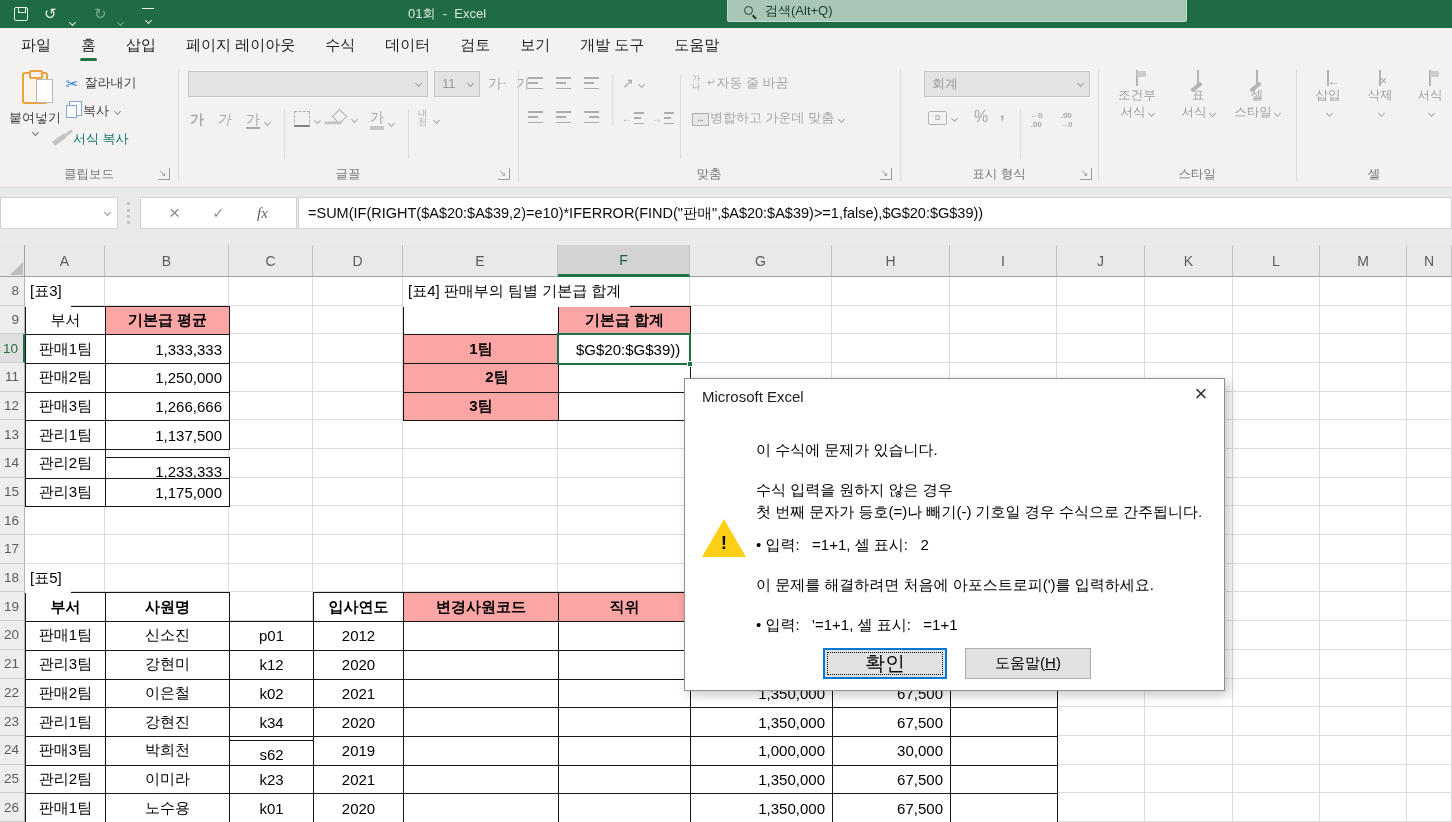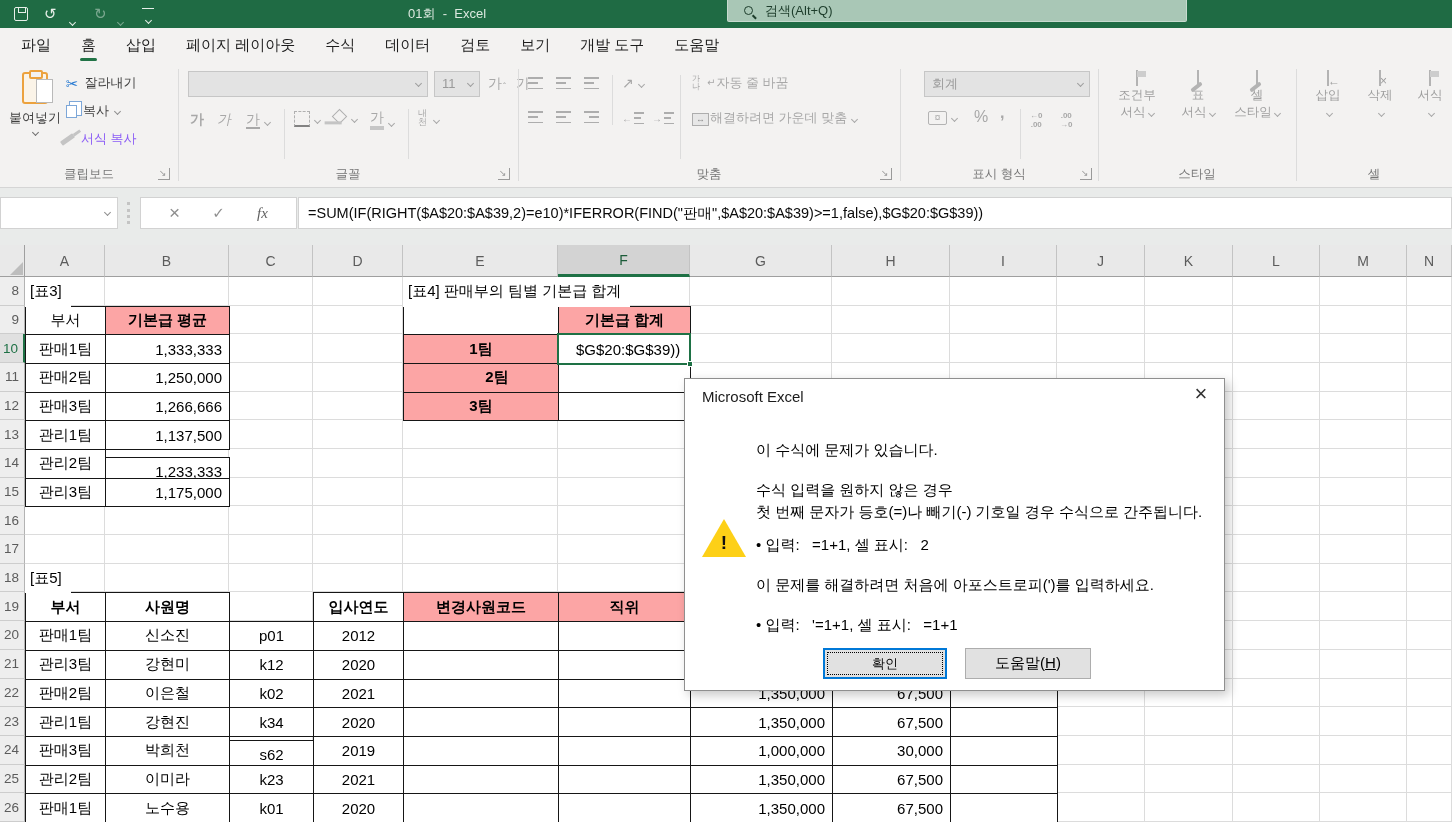--- a/index.html
+++ b/index.html
@@ -113,21 +113,21 @@
 .handle{position:absolute;right:-4px;bottom:-4px;width:6px;height:6px;background:#1e7145;border:1px solid #fff}
 
 
 #dlg{position:absolute;left:684px;top:378px;width:541px;height:313px;background:#fff;border:1px solid #8f8f8f;box-shadow:4px 4px 10px rgba(0,0,0,.22);z-index:20;font-size:15px}
 .dlg-title{position:absolute;left:17px;top:9px;font-size:15px;color:#1a1a1a}
 .dlg-close{position:absolute;right:8px;top:2px;width:30px;height:28px;text-align:center;line-height:26px;font-size:22px;font-weight:300;color:#333}
 .dlg-warn{position:absolute;left:17px;top:140px;width:44px;height:40px}
 .dlg-warn .t{width:0;height:0;border-left:22px solid transparent;border-right:22px solid transparent;border-bottom:38px solid #fdd017}
 .dlg-warn .ex{position:absolute;left:0;right:0;top:13px;text-align:center;font-weight:bold;font-size:19px;color:#111}
 .dlg-line{position:absolute;left:71px;white-space:pre;color:#000;line-height:22px}
-.dlg-ok{position:absolute;left:138px;top:269px;width:124px;height:31px;background:#e1e1e1;border:2px solid #0078d7;outline:1px dotted #000;outline-offset:-5px;font-size:13px;font-family:inherit;color:#000;cursor:default}
+.dlg-ok{position:absolute;left:138px;top:269px;width:124px;height:31px;background:#e1e1e1;border:2px solid #0078d7;outline:1px dotted #000;outline-offset:-5px;font-size:20px;font-family:inherit;color:#000;cursor:default}
 .dlg-help{position:absolute;left:280px;top:269px;width:126px;height:31px;background:#e1e1e1;border:1px solid #adadad;font-size:15px;font-family:inherit;color:#000;cursor:default}
 .dlg-help .key{text-decoration:underline}
 </style>
 </head>
 <body>
 
 <div id="titlebar">
   <span class="ico-save" style="left:14px"></span>
   <span class="qa-item" style="left:44px">↺</span>
   <span class="qa-chev" style="left:70px"><span class="chev sm" style="color:#e7efe9"></span></span>
@@ -164,21 +164,21 @@
     </div>
     <div class="srow" style="left:66px;top:8px">
       <span class="ico-cut">✂</span>
       <span>잘라내기</span>
     </div>
     <div class="srow" style="left:66px;top:36px">
       <span class="ico-copy"></span>
       <span>복사</span>
       <span class="chev sm"></span>
     </div>
-    <div class="srow dis" style="left:60px;top:64px;color:#8b5cf6">
+    <div class="srow dis" style="left:52px;top:64px;color:#0f766e">
       <span class="ico-brush"></span>
       <span>서식 복사</span>
     </div>
     <div class="grp-label">클립보드</div>
     <span class="launcher" style="left:158px"><span>↘</span></span>
   </div>
   <div class="grp-divider" style="left:178px"></div>
 
   <div class="grp" style="left:178px;width:340px">
     <div class="combo" style="left:10px;top:8px;width:240px"><span></span><span class="chev sm"></span></div>
@@ -289,21 +289,21 @@
         </span>
       </div>
     <div class="grp-divider" style="left:162px;top:12px;bottom:28px"></div>
     <div class="itm" style="left:174px;top:12px">
         <span class="ico-wrap">가나</span>
         <span style="font-size:10px">↵</span>
         <span class="lbl13">자동 줄 바꿈</span>
       </div>
     <div class="itm" style="left:174px;top:47px">
         <span class="ico-merge">↔</span>
-        <span class="lbl13">해결하려면 가운데 맞춤</span>
+        <span class="lbl13">병합하고 가운데 맞춤</span>
         <span class="chev sm"></span>
       </div>
     <div class="grp-label">맞춤</div>
     <span class="launcher" style="left:362px"><span>↘</span></span>
   </div>
   <div class="grp-divider" style="left:900px"></div>
 
   <div class="grp" style="left:900px;width:198px">
     <div class="combo" style="left:24px;top:8px;width:166px"><span>회계</span><span class="chev sm"></span></div>
     <div class="itm" style="left:28px;top:48px">

